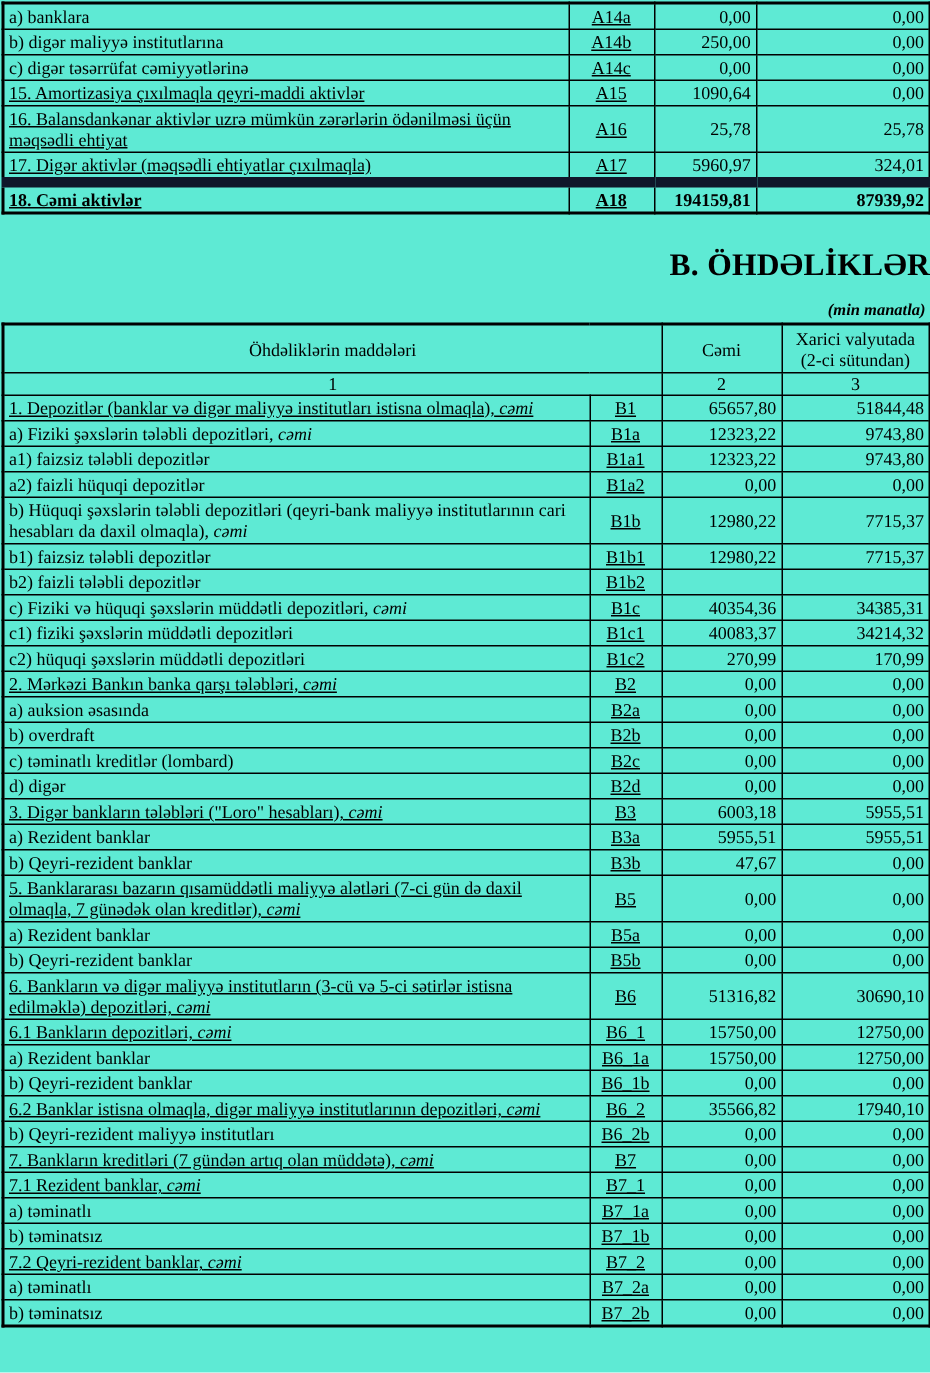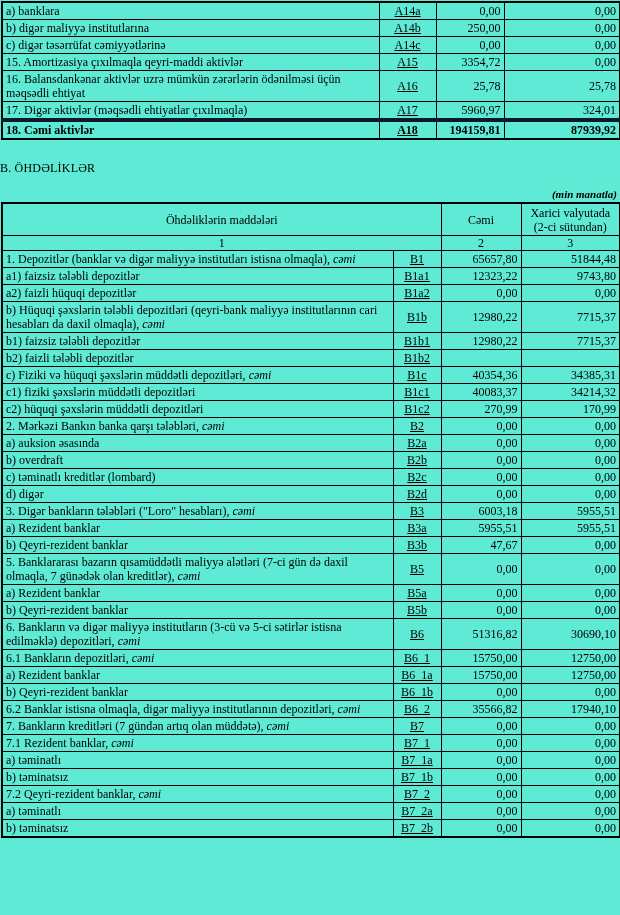--- a/index.html
+++ b/index.html
@@ -25,37 +25,37 @@
     line-height: 14px;
     padding: 1px 3px;
     overflow: hidden;
     vertical-align: middle;
     font-weight: normal;
   }
   table.fin.top { margin-top: 1px; }
   td.desc  { text-align: left; }
   td.code  { text-align: center; padding: 1px 0; text-decoration: underline; }
   td.num   { text-align: right; padding-right: 3px; }
-  .ind-0 { padding-left: 3px; }
+  .ind-0 { padding-left: 3px; text-decoration: underline; }
   .ind-1 { padding-left: 11px; }
   .ind-2 { padding-left: 27px; }
-  tr.bold-row td { font-weight: bold; border-top: 4px solid #0f172a; }
+  tr.bold-row td { font-weight: bold; border-top: 7px solid #0f172a; }
   .em { font-style: italic; }
   thead th {
     font-weight: bold;
     text-align: center;
     padding: 1px 2px;
   }
   thead tr.hdr-main th { height: 29px; }
   thead tr.hdr-nums th { height: 14px; padding: 0 2px; }
   .title {
     margin: 21px 0 0 0;
-    text-align: left;
-    font-size: 12px;
-    font-weight: normal;
+    text-align: right;
+    font-size: 21px;
+    font-weight: bold;
     letter-spacing: 0.2px;
   }
   .unit-note {
     margin: 12px 3px 2px 0;
     text-align: right;
     font-size: 11px;
     font-weight: bold;
     font-style: italic;
     padding-left: 44px;
   }
@@ -90,21 +90,21 @@
   <tr>
     <td class="desc ind-1"><span class="lbl">c) digər təsərrüfat cəmiyyətlərinə</span><i class="em"></i></td>
     <td class="code">A14c</td>
     <td class="num total">0,00</td>
     <td class="num foreign">0,00</td>
   </tr>
 
   <tr>
     <td class="desc ind-0"><span class="lbl">15. Amortizasiya çıxılmaqla qeyri-maddi aktivlər</span><i class="em"></i></td>
     <td class="code">A15</td>
-    <td class="num total">3354,72</td>
+    <td class="num total">1090,64</td>
     <td class="num foreign">0,00</td>
   </tr>
 
   <tr>
     <td class="desc ind-0"><span class="lbl">16. Balansdankənar aktivlər uzrə mümkün zərərlərin ödənilməsi üçün məqsədli ehtiyat</span><i class="em"></i></td>
     <td class="code">A16</td>
     <td class="num total">25,78</td>
     <td class="num foreign">25,78</td>
   </tr>
 
@@ -148,20 +148,26 @@
       </tr>
     </thead>
     <tbody id="liab-body">
   <tr>
     <td class="desc ind-0"><span class="lbl">1. Depozitlər (banklar və digər maliyyə institutları istisna olmaqla),</span><i class="em"> cəmi</i></td>
     <td class="code">B1</td>
     <td class="num total">65657,80</td>
     <td class="num foreign">51844,48</td>
   </tr>
 
+  <tr>
+    <td class="desc ind-1"><span class="lbl">a) Fiziki şəxslərin tələbli depozitləri,</span><i class="em"> cəmi</i></td>
+    <td class="code">B1a</td>
+    <td class="num total">12323,22</td>
+    <td class="num foreign">9743,80</td>
+  </tr>
 
   <tr>
     <td class="desc ind-2"><span class="lbl">a1) faizsiz tələbli depozitlər</span><i class="em"></i></td>
     <td class="code">B1a1</td>
     <td class="num total">12323,22</td>
     <td class="num foreign">9743,80</td>
   </tr>
 
   <tr>
     <td class="desc ind-2"><span class="lbl">a2) faizli hüquqi depozitlər</span><i class="em"></i></td>
@@ -319,20 +325,26 @@
   </tr>
 
   <tr>
     <td class="desc ind-0"><span class="lbl">6.2 Banklar istisna olmaqla, digər maliyyə institutlarının depozitləri,</span><i class="em"> cəmi</i></td>
     <td class="code">B6_2</td>
     <td class="num total">35566,82</td>
     <td class="num foreign">17940,10</td>
   </tr>
 
 
+  <tr>
+    <td class="desc ind-1"><span class="lbl">b) Qeyri-rezident maliyyə institutları</span><i class="em"></i></td>
+    <td class="code">B6_2b</td>
+    <td class="num total">0,00</td>
+    <td class="num foreign">0,00</td>
+  </tr>
 
   <tr>
     <td class="desc ind-0"><span class="lbl">7. Bankların kreditləri (7 gündən artıq olan müddətə),</span><i class="em"> cəmi</i></td>
     <td class="code">B7</td>
     <td class="num total">0,00</td>
     <td class="num foreign">0,00</td>
   </tr>
 
   <tr>
     <td class="desc ind-0"><span class="lbl">7.1 Rezident banklar,</span><i class="em"> cəmi</i></td>

